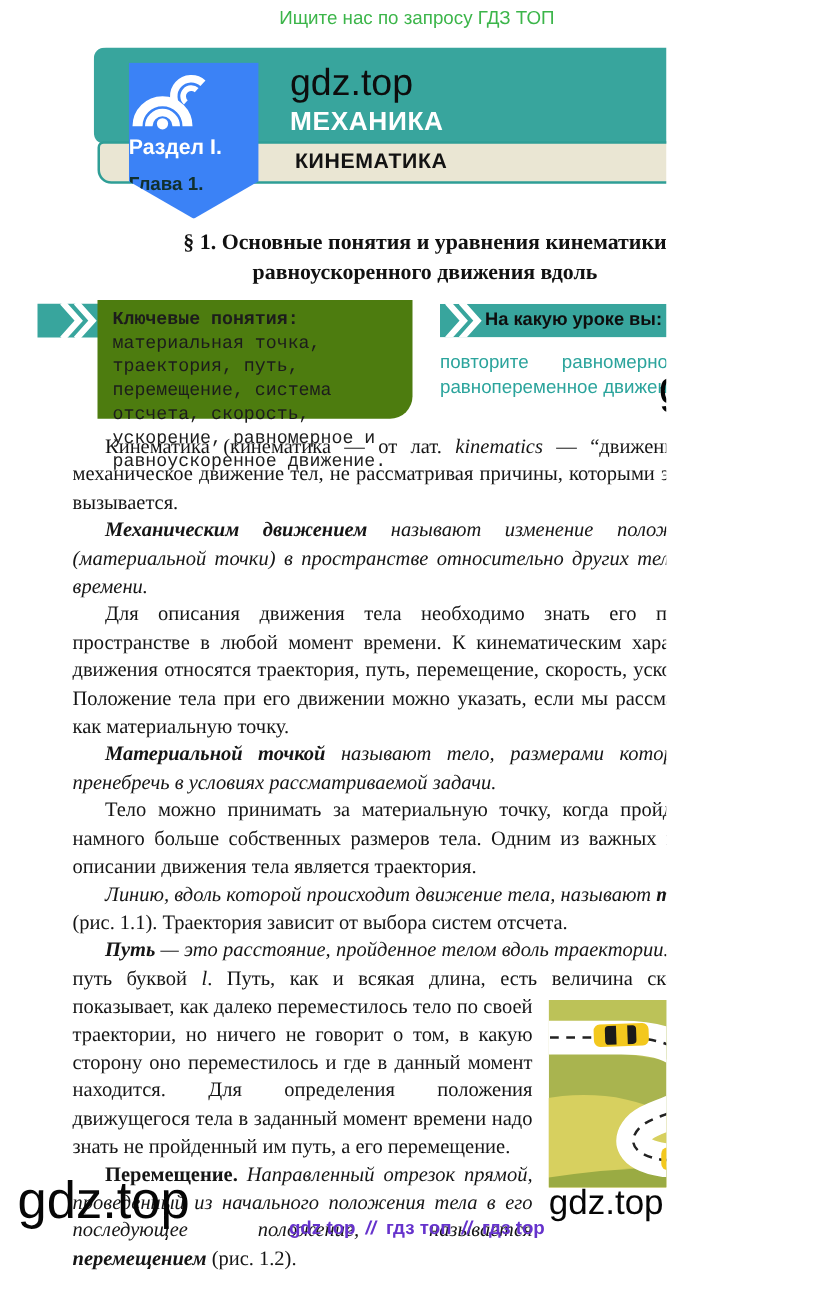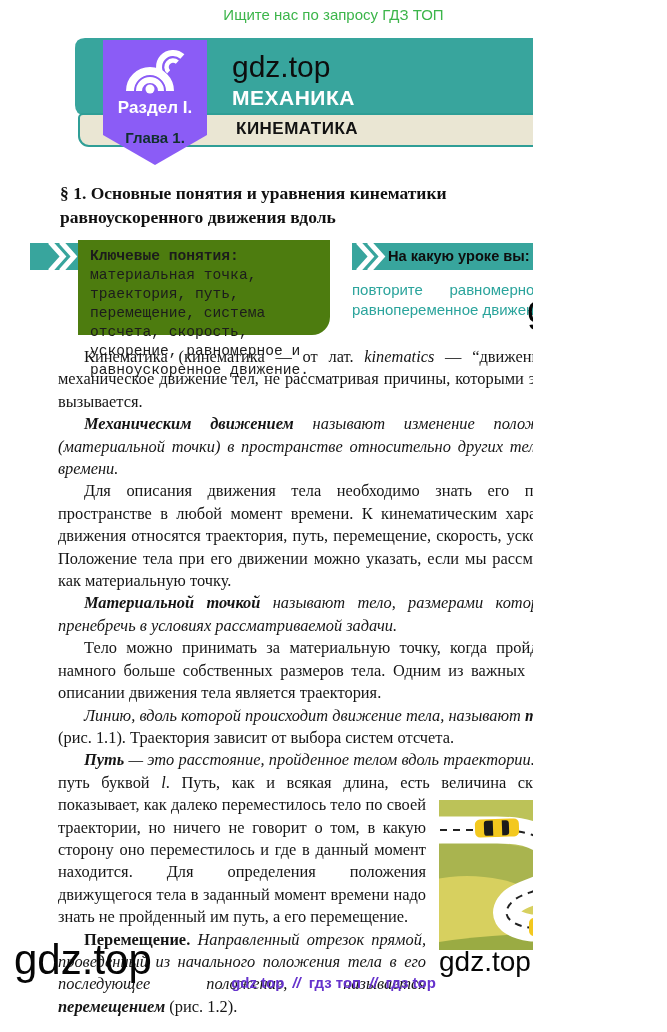--- a/index.html
+++ b/index.html
@@ -7,36 +7,36 @@
         font-family:"Liberation Serif",serif;color:#151515;}
 
   
   .top-link{position:absolute;top:6px;left:0;width:667px;text-align:center;
     font-family:"Liberation Sans",sans-serif;font-size:15px;color:#3cb54a;font-weight:500;}
 
   
   .banner-svg{position:absolute;left:75px;top:38px;}
   .beige-bar{position:absolute;left:78px;top:113px;width:524px;height:30px;
     background:#eae6d3;border:2px solid #2f9e96;border-radius:5px 5px 11px 11px;}
-  .ribbon{position:absolute;left:103px;top:40px;width:104px;height:125px;background:#8b5cf6;
-    clip-path:polygon(0 0,100% 0,100% 76%,50% 100%,0 76%);text-align:center;}
+  .ribbon{position:absolute;left:103px;top:50px;width:104px;height:125px;background:#3b82f6;
+    clip-path:polygon(0 0,100% 0,100% 76%,50% 100%,0 76%);text-align:left;}
   .ribbon .logo-wrap{margin-top:5px;height:52px;}
   .ribbon .section-label{display:block;color:#ffffff;font-family:"Liberation Sans",sans-serif;
     font-weight:700;font-size:17px;margin-top:1px;}
   .ribbon .chapter-label{display:block;color:#11302d;font-family:"Liberation Sans",sans-serif;
     font-weight:700;font-size:15px;margin-top:11px;}
   .site-name{position:absolute;left:232px;top:50px;font-family:"Liberation Sans",sans-serif;
     font-size:30px;color:#0d0d0d;}
   .part-title{position:absolute;left:232px;top:86px;font-family:"Liberation Sans",sans-serif;
     font-size:21px;font-weight:700;color:#ffffff;letter-spacing:.5px;}
   .chapter-title{position:absolute;left:236px;top:119px;font-family:"Liberation Sans",sans-serif;
     font-size:17px;font-weight:700;color:#131313;letter-spacing:.5px;}
 
   
-  .section-title{position:absolute;left:60px;top:181px;width:560px;text-align:left;
+  .section-title{position:absolute;left:60px;top:181px;width:560px;text-align:center;
     font-weight:700;font-size:17.5px;line-height:24px;color:#111;}
 
   
   .key-bar{position:absolute;left:30px;top:243px;width:50px;height:27px;background:#38a59d;}
   .key-bar svg{position:absolute;right:2px;top:-3px;}
   .key-box{position:absolute;left:78px;top:240px;width:252px;height:95px;background:#4d7c0f;
     border-radius:0 0 18px 0;padding:7px 10px 0 12px;box-sizing:border-box;
     font-family:Liberation Mono, monospace;font-size:14.6px;line-height:19px;color:#1c1c1c;}
   .key-box b{font-weight:700;}
   .goal-bar{position:absolute;left:352px;top:243px;width:212px;height:27px;background:#38a59d;

